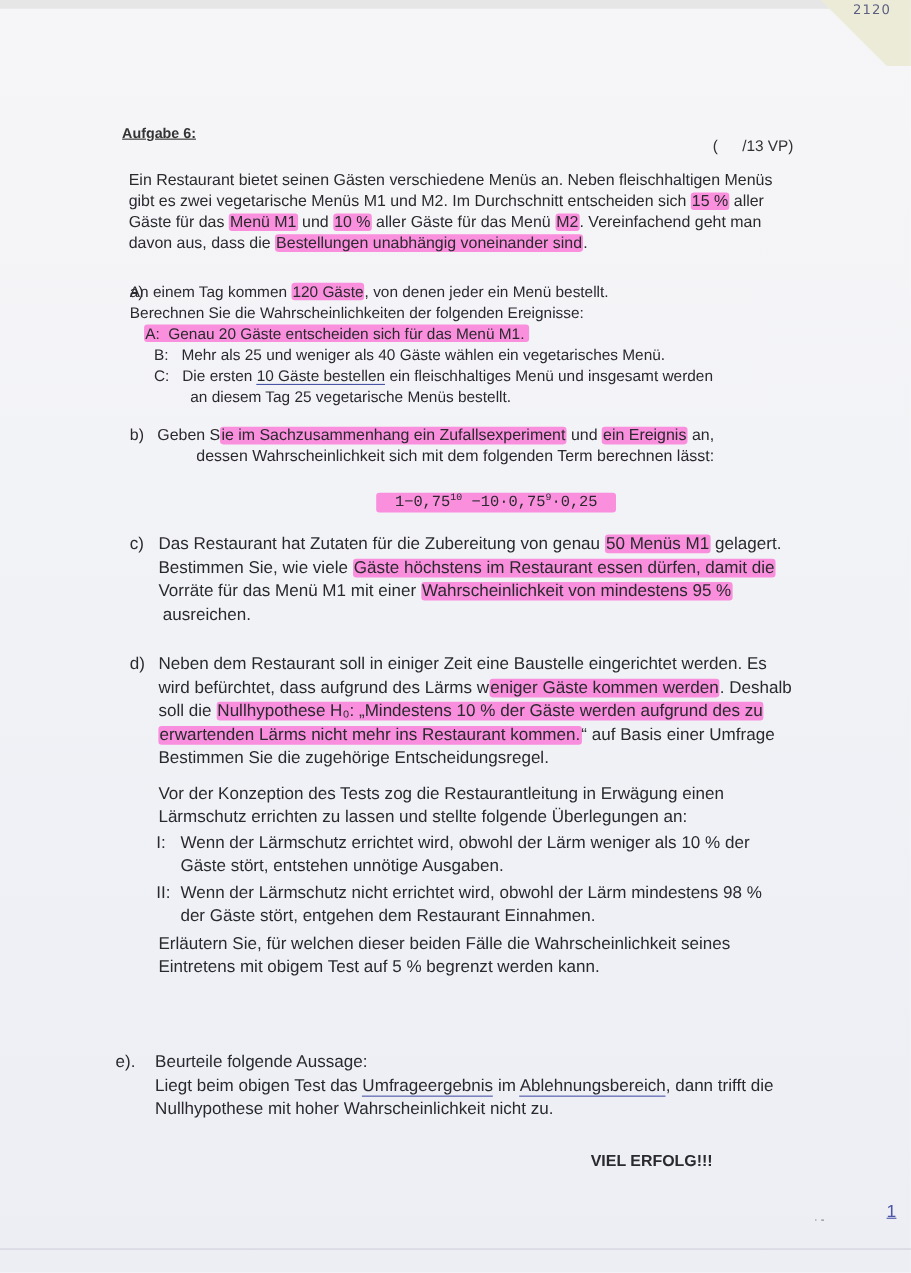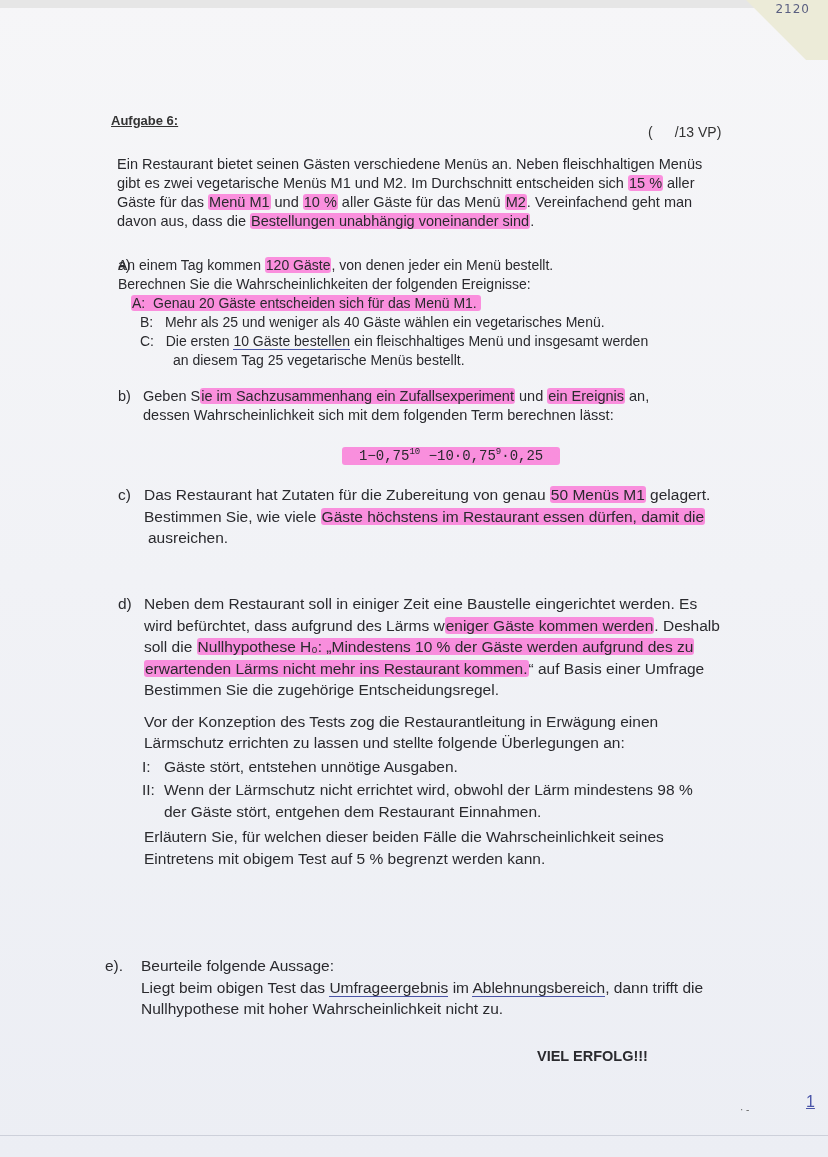--- a/index.html
+++ b/index.html
@@ -74,51 +74,53 @@
       <span>B:</span>&nbsp;&nbsp;&nbsp;<span>Mehr als 25 und weniger als 40 Gäste wählen ein vegetarisches Menü.</span>
     </div>
     <div style="position:relative; margin-left:22px;">
       <span>C:</span>&nbsp;&nbsp;&nbsp;<span>Die ersten </span><span class="ul-blue">10 Gäste bestellen</span><span> ein fleischhaltiges Menü und insgesamt werden</span>
       <div style="margin-left:33px;">an diesem Tag 25 vegetarische Menüs bestellt.</div>
     </div>
   </div>
 
   <div class="block" style="left:118px; top:387px;">
     <span class="lbl" style="left:0; top:0;">b)</span>
-    <div style="margin-left:25px;">
+    <div style="margin-left:25px;text-align:right;">
       <div><span>Geben S</span><span class="hl">ie im Sachzusammenhang ein Zufallsexperiment</span><span> und </span><span class="hl">ein Ereignis</span><span> an,</span></div>
       <div>dessen Wahrscheinlichkeit sich mit dem folgenden Term berechnen lässt:</div>
     </div>
   </div>
   <div class="formula">
     <span class="hl" style="padding:1px 17px;font-family:Liberation Mono, monospace;"><span>1−0,75</span><sup>10</sup><span> −10·0,75</span><sup>9</sup><span>·0,25</span></span>
   </div>
 
   <div class="block larger" style="left:118px; top:484px;">
     <span class="lbl" style="left:0; top:0;">c)</span>
     <div style="margin-left:26px;">
       <div><span>Das Restaurant hat Zutaten für die Zubereitung von genau </span><span class="hl">50 Menüs M1</span><span> gelagert.</span></div>
       <div><span>Bestimmen Sie, wie viele </span><span class="hl">Gäste höchstens im Restaurant essen dürfen, damit die</span></div>
+      <div><span>Vorräte für das Menü M1 mit einer </span><span class="hl">Wahrscheinlichkeit von mindestens 95 %</span></div>
       <div style="margin-left:4px;">ausreichen.</div>
     </div>
   </div>
 
   <div class="block larger" style="left:118px; top:593px;">
     <span class="lbl" style="left:0; top:0;">d)</span>
     <div style="margin-left:26px;">
       <div>Neben dem Restaurant soll in einiger Zeit eine Baustelle eingerichtet werden. Es</div>
       <div><span>wird befürchtet, dass aufgrund des Lärms w</span><span class="hl">eniger Gäste kommen werden</span><span>. Deshalb</span></div>
       <div><span>soll die </span><span class="hl">Nullhypothese H₀: „Mindestens 10 % der Gäste werden aufgrund des zu</span></div>
       <div><span class="hl">erwartenden Lärms nicht mehr ins Restaurant kommen.</span><span>“ auf Basis einer Umfrage</span></div>
       <div>Bestimmen Sie die zugehörige Entscheidungsregel.</div>
       <div style="height:10px;"></div>
       <div>Vor der Konzeption des Tests zog die Restaurantleitung in Erwägung einen</div>
       <div>Lärmschutz errichten zu lassen und stellte folgende Überlegungen an:</div>
       <div style="position:relative; margin-top:2px;">
         <span class="lbl" style="left:-2px;">I:</span>
+        <div style="margin-left:20px;">Wenn der Lärmschutz errichtet wird, obwohl der Lärm weniger als 10 % der</div>
         <div style="margin-left:20px;">Gäste stört, entstehen unnötige Ausgaben.</div>
       </div>
       <div style="position:relative; margin-top:2px;">
         <span class="lbl" style="left:-2px;">II:</span>
         <div style="margin-left:20px;">Wenn der Lärmschutz nicht errichtet wird, obwohl der Lärm mindestens 98 %</div>
         <div style="margin-left:20px;">der Gäste stört, entgehen dem Restaurant Einnahmen.</div>
       </div>
       <div style="margin-top:4px;">Erläutern Sie, für welchen dieser beiden Fälle die Wahrscheinlichkeit seines</div>
       <div>Eintretens mit obigem Test auf 5 % begrenzt werden kann.</div>
     </div>

